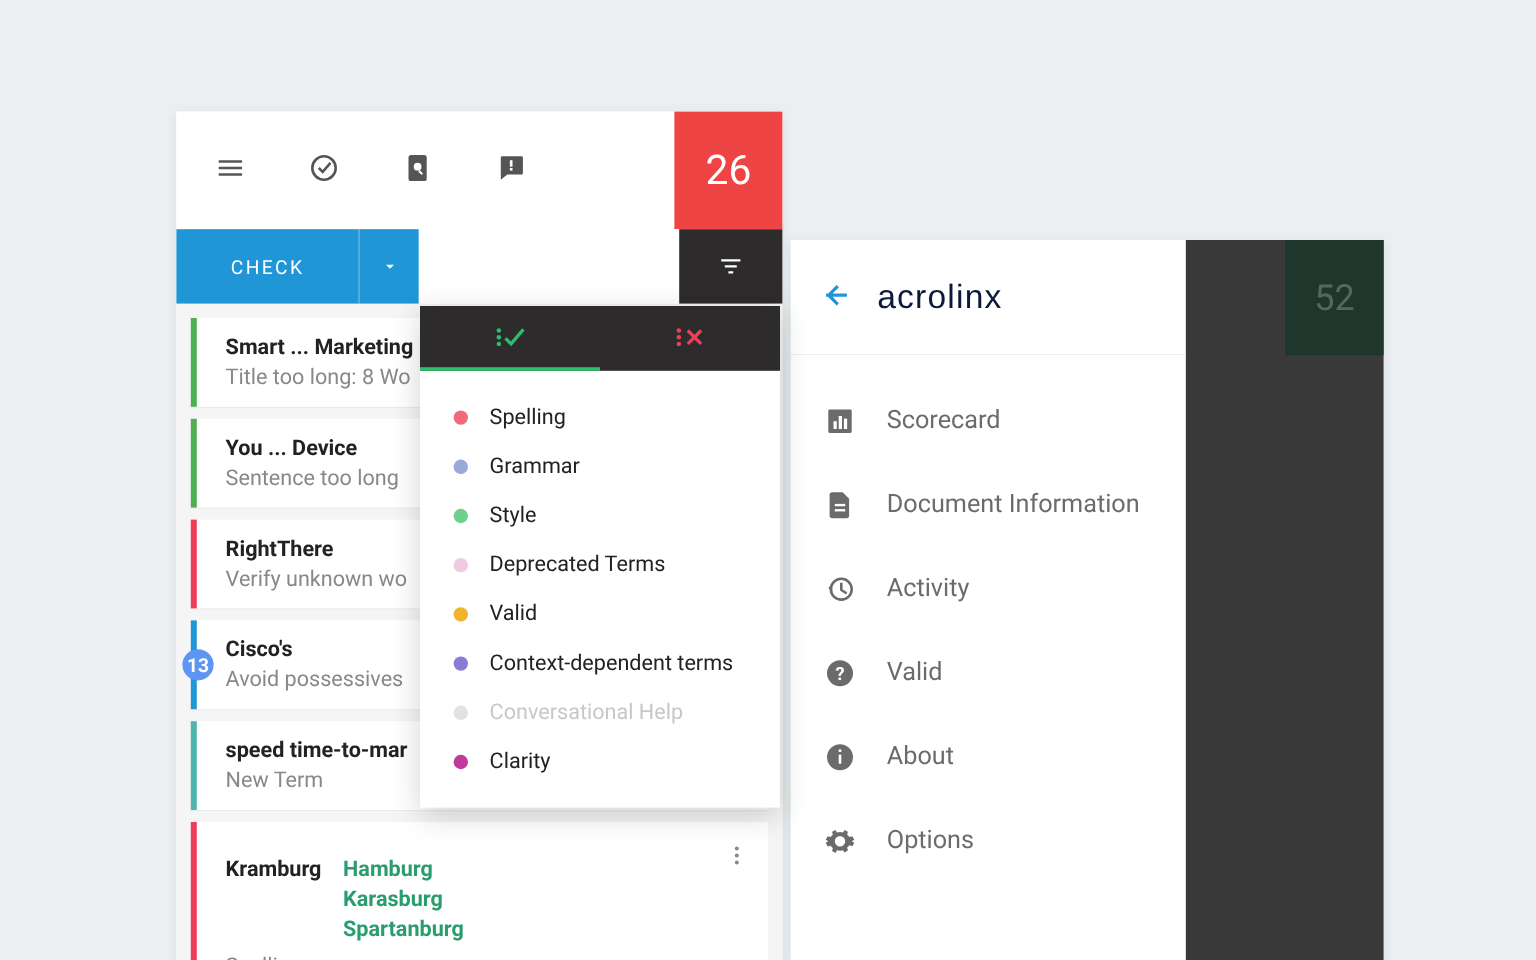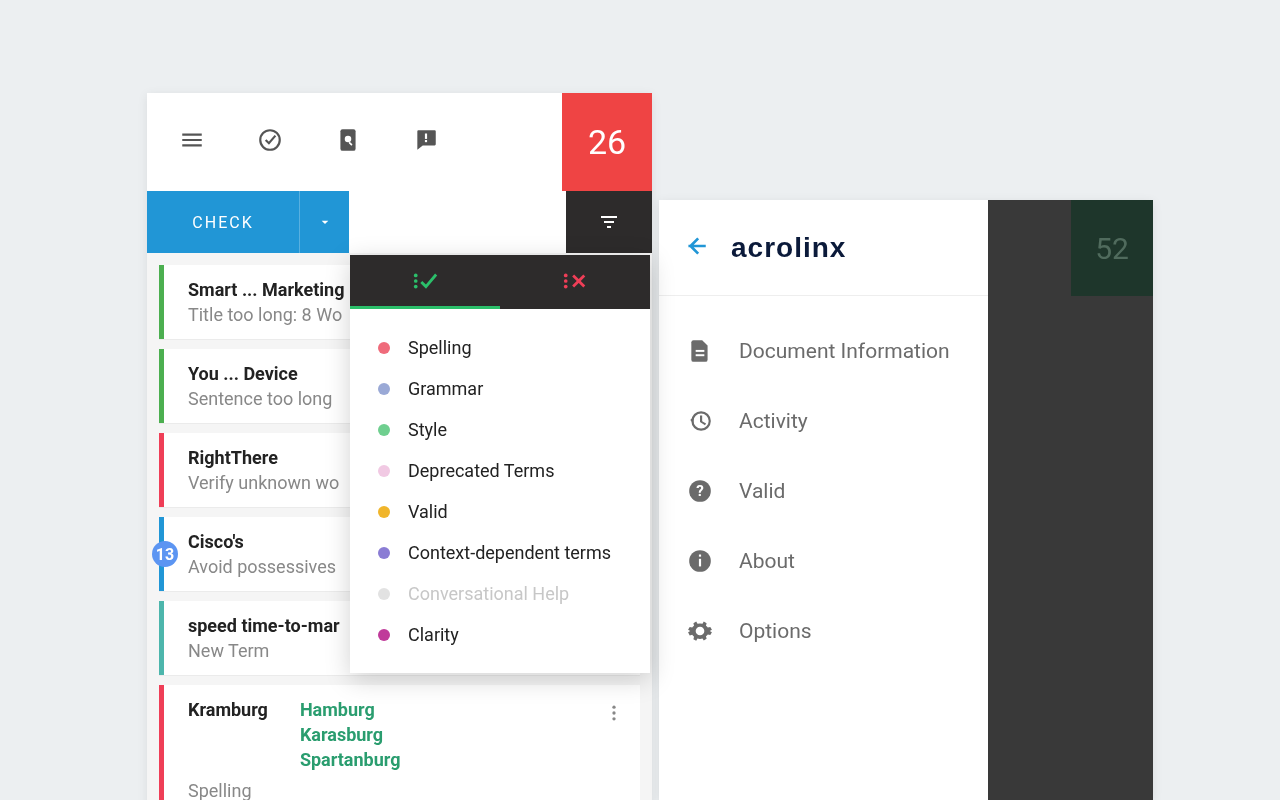--- a/index.html
+++ b/index.html
@@ -109,23 +109,24 @@
     font-size: 18px;
     color: #222;
     margin-bottom: 4px;
   }
   .issue-sub {
     font-size: 18px;
     color: #888;
   }
   .issue-sugg {
     display: flex;
-    gap: 32px;
+    gap: 18px;
     flex-wrap: wrap;
     align-items: flex-start;
+    margin-top: 15px;
   }
   .issue-sugg .term { font-weight: 700; font-size: 18px; color: #222; }
   .sugg-col { display: flex; flex-direction: column; gap: 4px; }
   .sugg-item { color: #2a9d6f; font-weight: 700; font-size: 18px; cursor: pointer; }
   .kebab {
     position: absolute;
     right: 16px;
     top: 18px;
     cursor: pointer;
   }
@@ -234,21 +235,21 @@
     align-items: center;
     gap: 22px;
     padding: 0 24px;
     border-bottom: 1px solid #eee;
   }
   .back-arrow { cursor: pointer; }
   .brand {
     font-size: 28px;
     letter-spacing: 1px;
     color: #0b1a3a;
-    font-weight: 700;
+    font-weight: 400;
     font-family: Arial, sans-serif;
   }
   .drawer-list { padding: 20px 0; }
   .drawer-item {
     display: flex;
     align-items: center;
     gap: 26px;
     padding: 22px 28px;
     font-size: 21px;
     color: #6b6b6b;
@@ -421,20 +422,29 @@
       <span class="back-arrow">
         <svg width="26" height="26" viewBox="0 0 24 24">
             <path fill="none" stroke="#2196d6" stroke-width="2.5" d="M14 5l-7 7 7 7M5 12h16"></path>
           </svg>
       </span>
       <span class="brand">acrolinx</span>
     </div>
 
     <div class="drawer-list">
 
+      <div class="drawer-item">
+        <svg viewBox="0 0 24 24">
+            <path d="M4 3h16a1 1 0 011 1v16a1 1 0 01-1 1H4a1 1 0 01-1-1V4a1 1 0 011-1z"></path>
+            <rect x="7" y="12" width="2.5" height="6" fill="#fff"></rect>
+            <rect x="11" y="8" width="2.5" height="10" fill="#fff"></rect>
+            <rect x="15" y="10" width="2.5" height="8" fill="#fff"></rect>
+          </svg>
+        <span>Scorecard</span>
+      </div>
 
       <div class="drawer-item">
         <svg viewBox="0 0 24 24">
             <path d="M6 2h8l5 5v13a2 2 0 01-2 2H6a2 2 0 01-2-2V4a2 2 0 012-2z"></path>
             <rect x="8" y="11" width="8" height="1.8" fill="#fff"></rect>
             <rect x="8" y="15" width="8" height="1.8" fill="#fff"></rect>
           </svg>
         <span>Document Information</span>
       </div>
 

